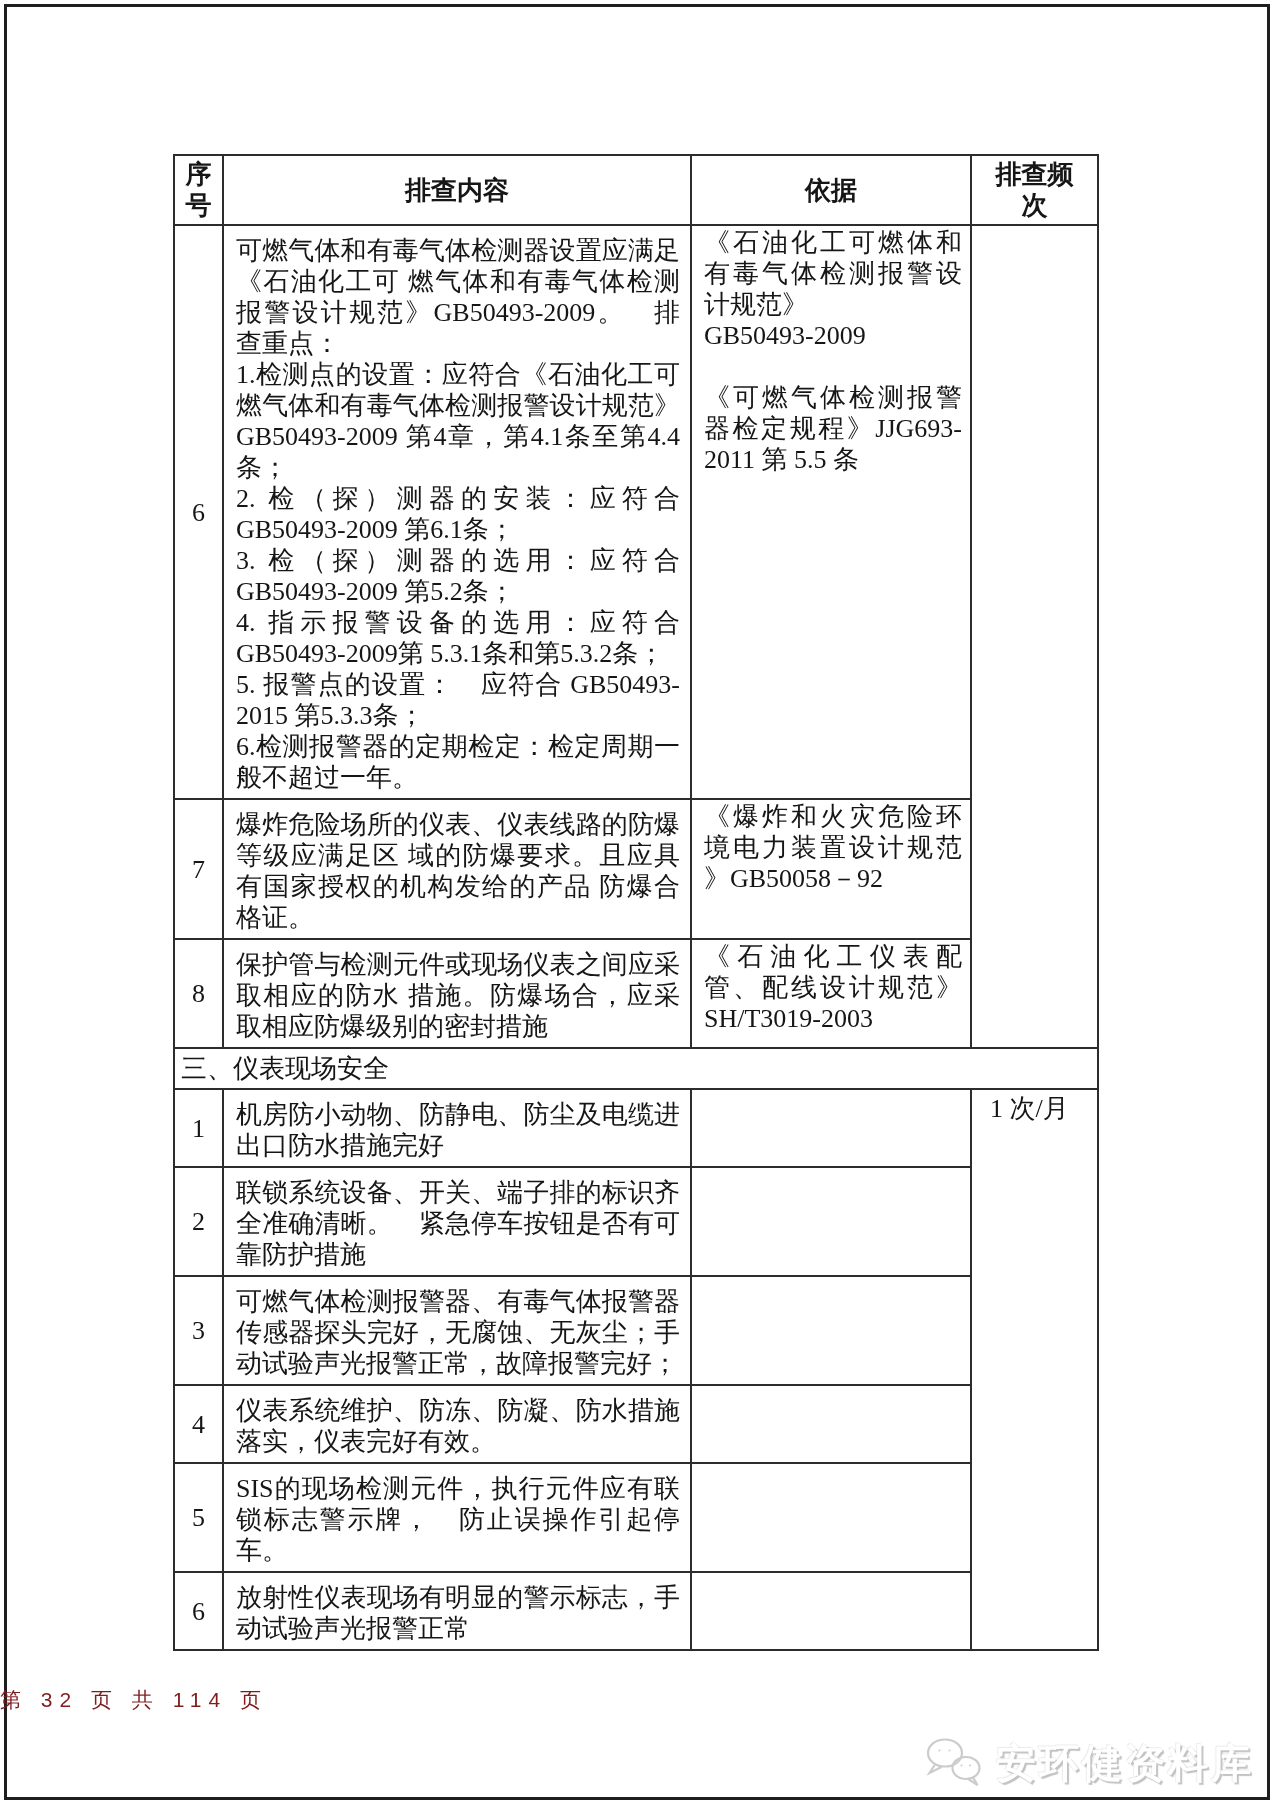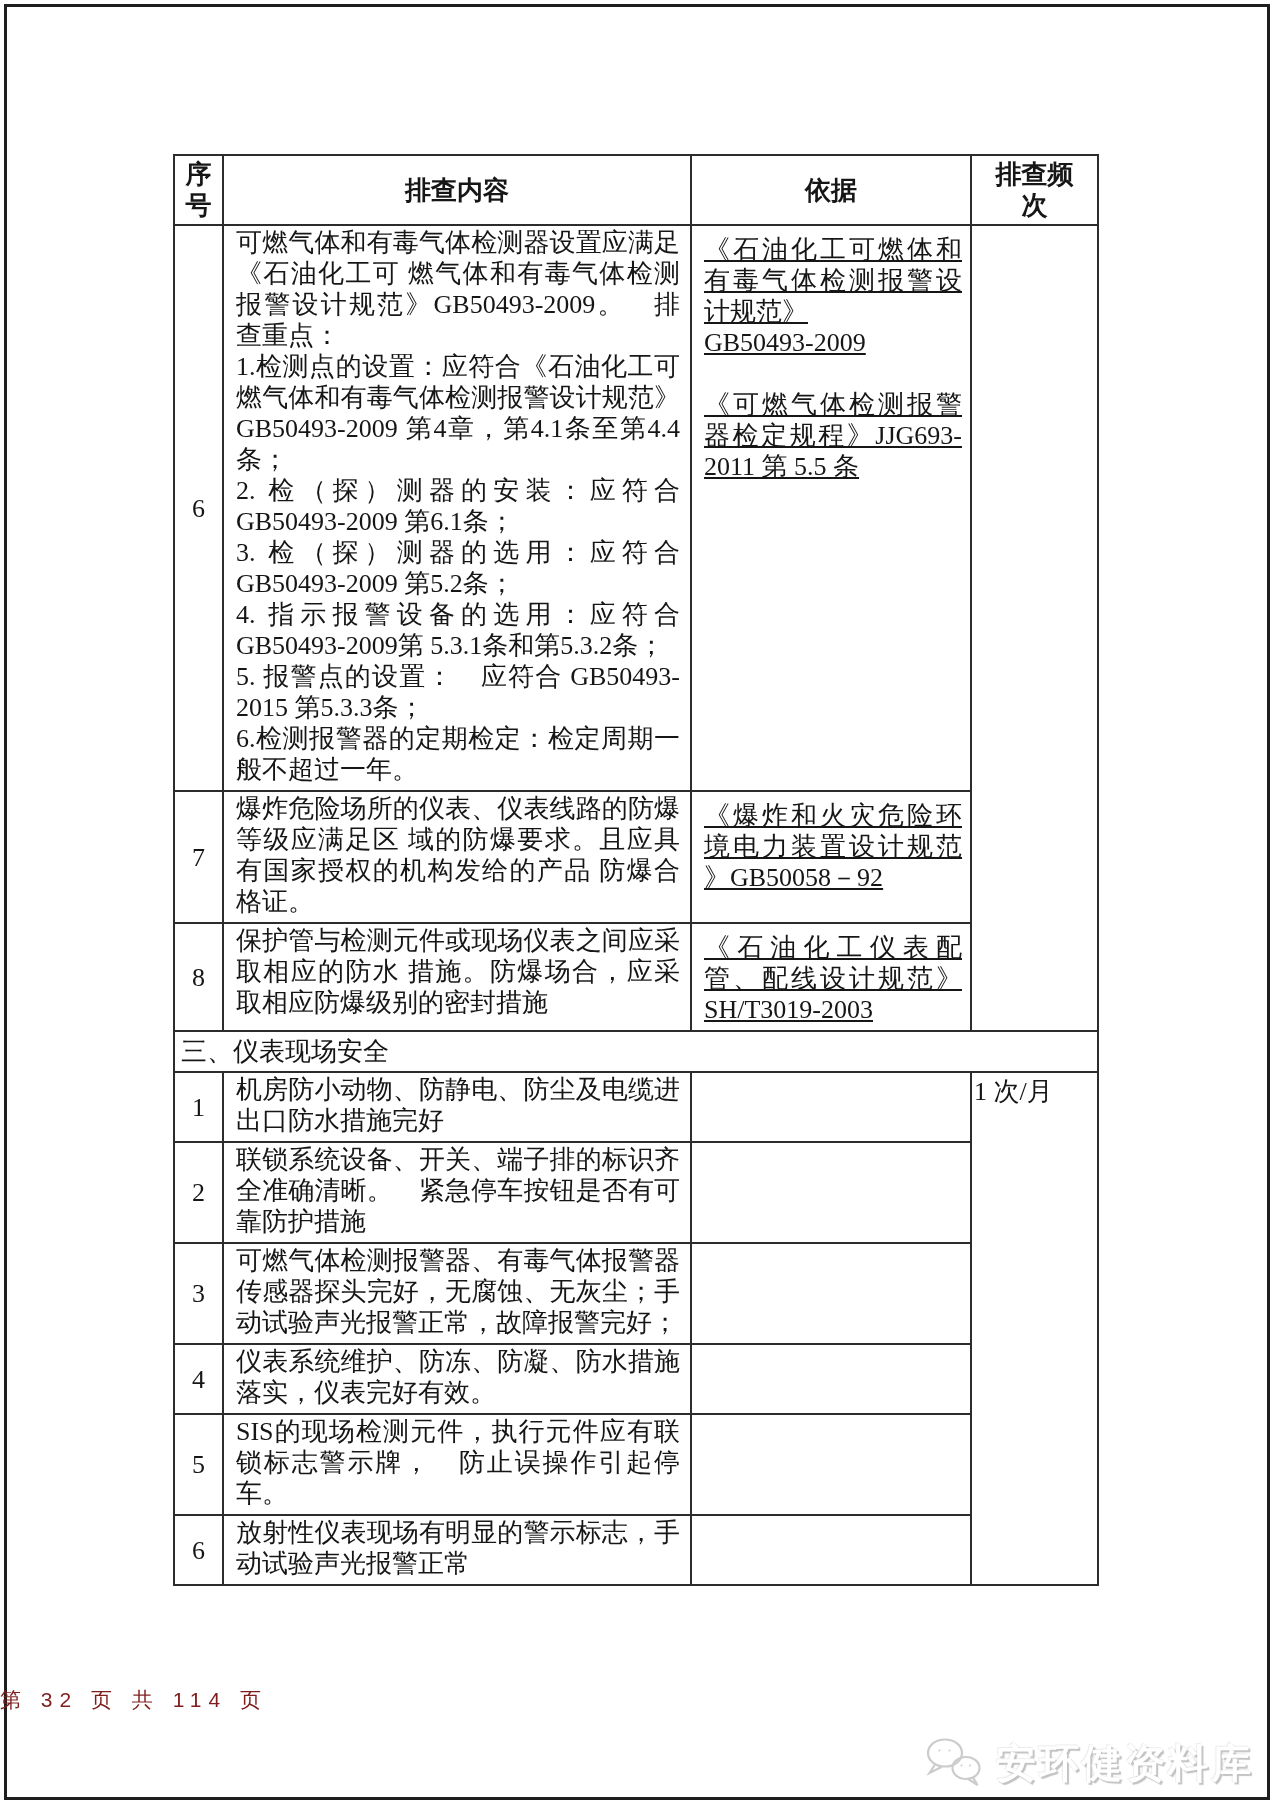--- a/index.html
+++ b/index.html
@@ -11,23 +11,23 @@
   .frame{position:absolute;left:4px;top:4px;width:1266px;height:1796px;border:3px solid #1e1e1e;box-sizing:border-box;}
   table.checklist{
     position:absolute;left:173px;top:154px;width:924px;
     border-collapse:collapse;table-layout:fixed;
     font-size:26px;line-height:31px;color:#161616;
   }
   .checklist th,.checklist td{border:2px solid #2c2c2c;box-sizing:border-box;}
   .checklist th{font-weight:bold;text-align:center;vertical-align:middle;padding:3px 2px;}
   .preline{white-space:pre-line;}
   td.no{text-align:center;vertical-align:middle;padding:0 2px;}
-  td.content{vertical-align:top;text-align:justify;padding:1px 10px 5px 12px;border-radius:32px;}
-  td.basis{vertical-align:top;text-align:justify;padding:8px 8px 5px 12px;text-decoration:underline;}
-  td.freq{vertical-align:top;text-align:left;padding:3px 4px 3px 2px;}
+  td.content{vertical-align:top;text-align:justify;padding:9px 10px 5px 12px;border-radius:32px;}
+  td.basis{vertical-align:top;text-align:justify;padding:1px 8px 5px 12px;}
+  td.freq{vertical-align:top;text-align:left;padding:3px 4px 3px 18px;}
   .para{min-height:31px;}
   tr.section td{height:30px;vertical-align:middle;padding:4px 6px;font-size:26px;}
   .footer{
     position:absolute;top:1686px;left:0;width:100%;text-align:left;
     font-family:"Liberation Sans","DejaVu Sans",sans-serif;
     font-size:21px;letter-spacing:7px;color:#7f1d1d;
   }
   .watermark{position:absolute;top:1736px;right:26px;display:flex;gap:12px;}
   .wm-text{
     font-size:40px;font-weight:bold;letter-spacing:3px;color:#ffffff;

